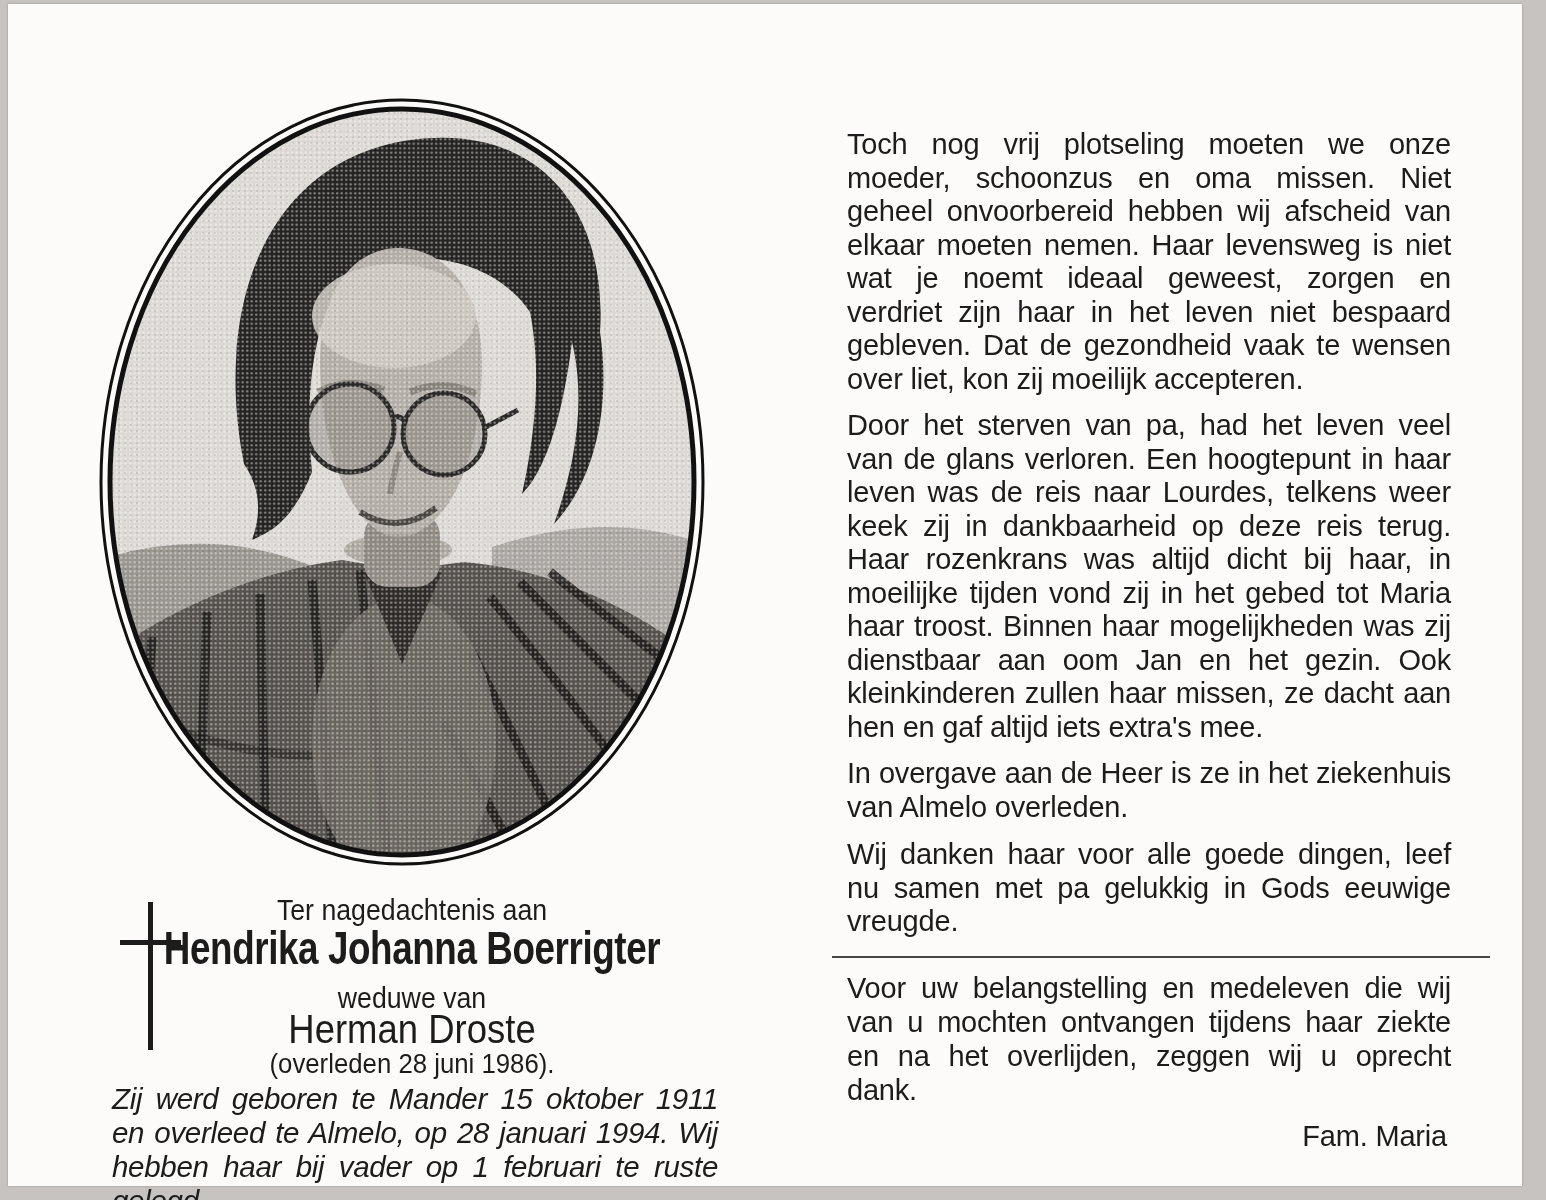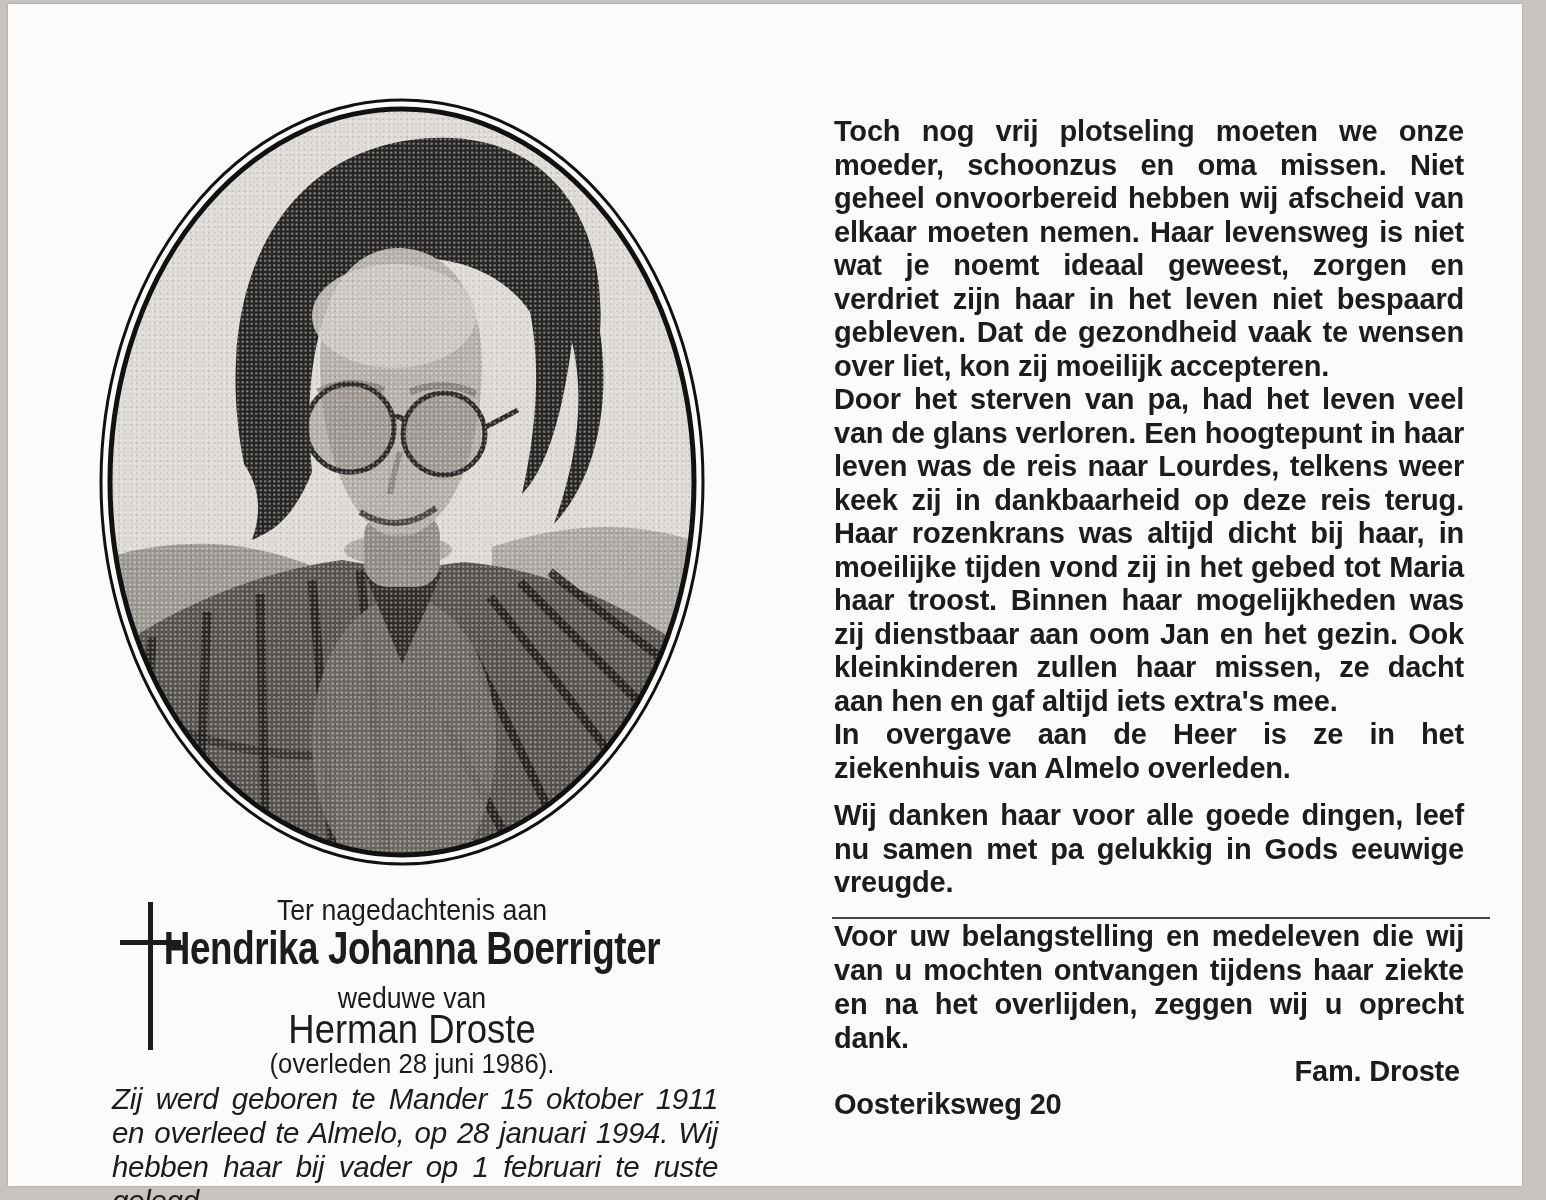--- a/index.html
+++ b/index.html
@@ -30,21 +30,21 @@
   .life{
     position:absolute;left:104px;top:1078px;width:606px;
     font-size:29.5px;line-height:34px;font-style:italic;
     text-align:justify;letter-spacing:-.3px;
   }
   
   .rcol{
     position:absolute;left:826px;top:111px;width:630px;
     font-size:29px;line-height:33.5px;letter-spacing:-.2px;
   }
-  .rcol p{margin:0;text-align:justify;font-weight:bold;}
+  .rcol p{margin:13px;text-align:justify;}
   .rcol p.gap{margin-top:14px;}
   .rest{margin-top:9px;text-align:center !important;}
   .rule{margin:17px 0 0 -2px;width:658px;border:0;border-top:2px solid #474747;}
   .thanks{margin-top:54px;line-height:34px;}
   .sig{margin-top:47px;text-align:right !important;padding-right:4px;}
   .place{margin-top:17px;line-height:36px;text-align:left !important;}
   .addr{text-align:left !important;}
 </style>
 </head>
 <body>
@@ -139,18 +139,17 @@
     <div class="mem mem-note">(overleden 28 juni 1986).</div>
     <div class="life">Zij werd geboren te Mander 15 oktober 1911 en overleed te Almelo, op 28 januari 1994. Wij hebben haar bij vader op 1 februari te ruste gelegd.</div>
 
     <div class="rcol">
       <p>Toch nog vrij plotseling moeten we onze moeder, schoonzus en oma missen. Niet geheel onvoorbereid hebben wij afscheid van elkaar moeten nemen. Haar levensweg is niet wat je noemt ideaal geweest, zorgen en verdriet zijn haar in het leven niet bespaard gebleven. Dat de gezondheid vaak te wensen over liet, kon zij moeilijk accepteren.</p>
       <p>Door het sterven van pa, had het leven veel van de glans verloren. Een hoogtepunt in haar leven was de reis naar Lourdes, telkens weer keek zij in dankbaarheid op deze reis terug. Haar rozenkrans was altijd dicht bij haar, in moeilijke tijden vond zij in het gebed tot Maria haar troost. Binnen haar mogelijkheden was zij dienstbaar aan oom Jan en het gezin. Ook kleinkinderen zullen haar missen, ze dacht aan hen en gaf altijd iets extra's mee.</p>
       <p>In overgave aan de Heer is ze in het ziekenhuis van Almelo overleden.</p>
       <p class="gap">Wij danken haar voor alle goede dingen, leef nu samen met pa gelukkig in Gods eeuwige vreugde.</p>
       <hr class="rule">
       <p class="thanks">Voor uw belangstelling en medeleven die wij van u mochten ontvangen tijdens haar ziekte en na het overlijden, zeggen wij u oprecht dank.</p>
-      <p class="sig">Fam. Droste</p>
-      <p class="addr">Oosteriksweg 20</p>
+      <p class="sig">Fam. Maria</p>
     </div>
 
   </div>
 </div>
 
 </body></html>

